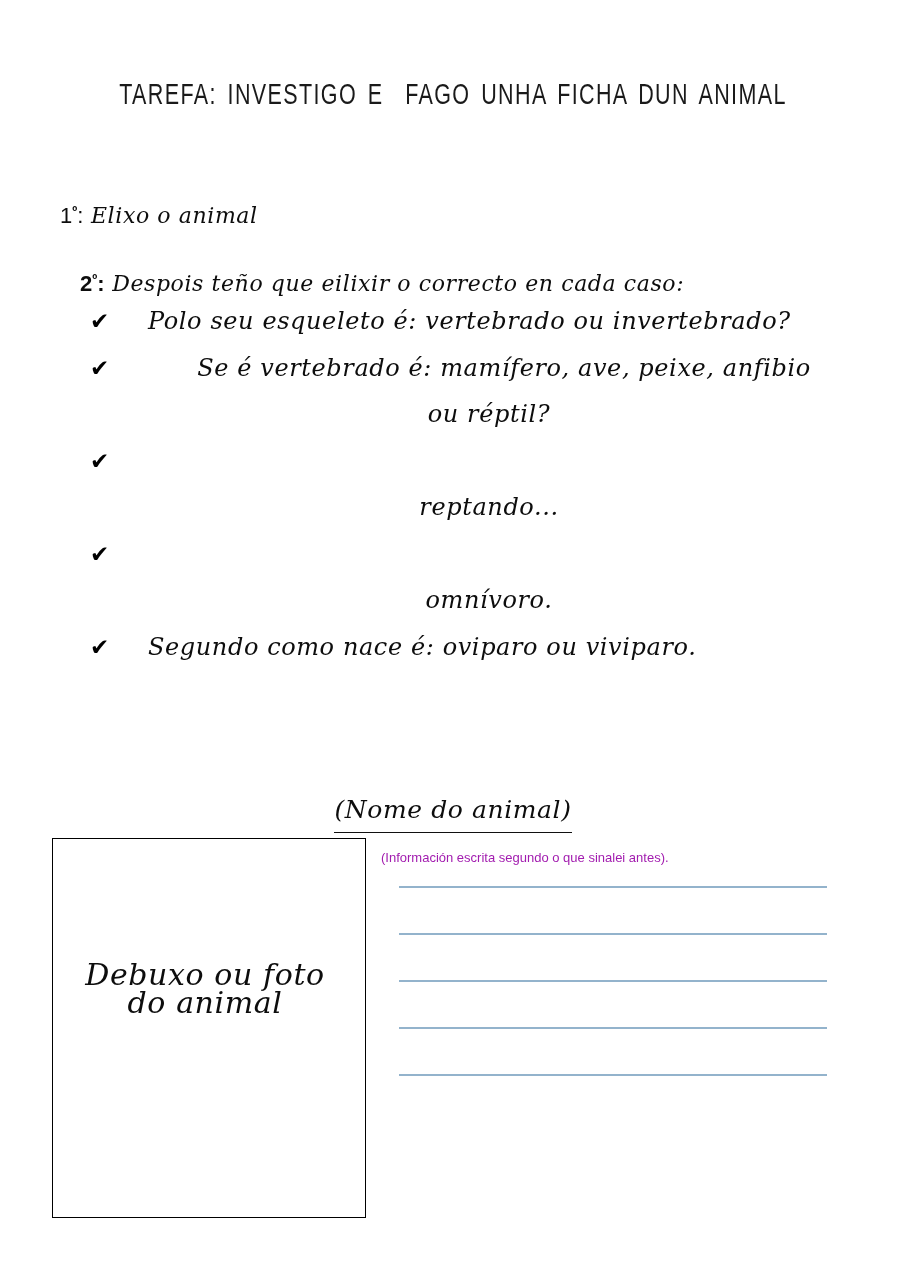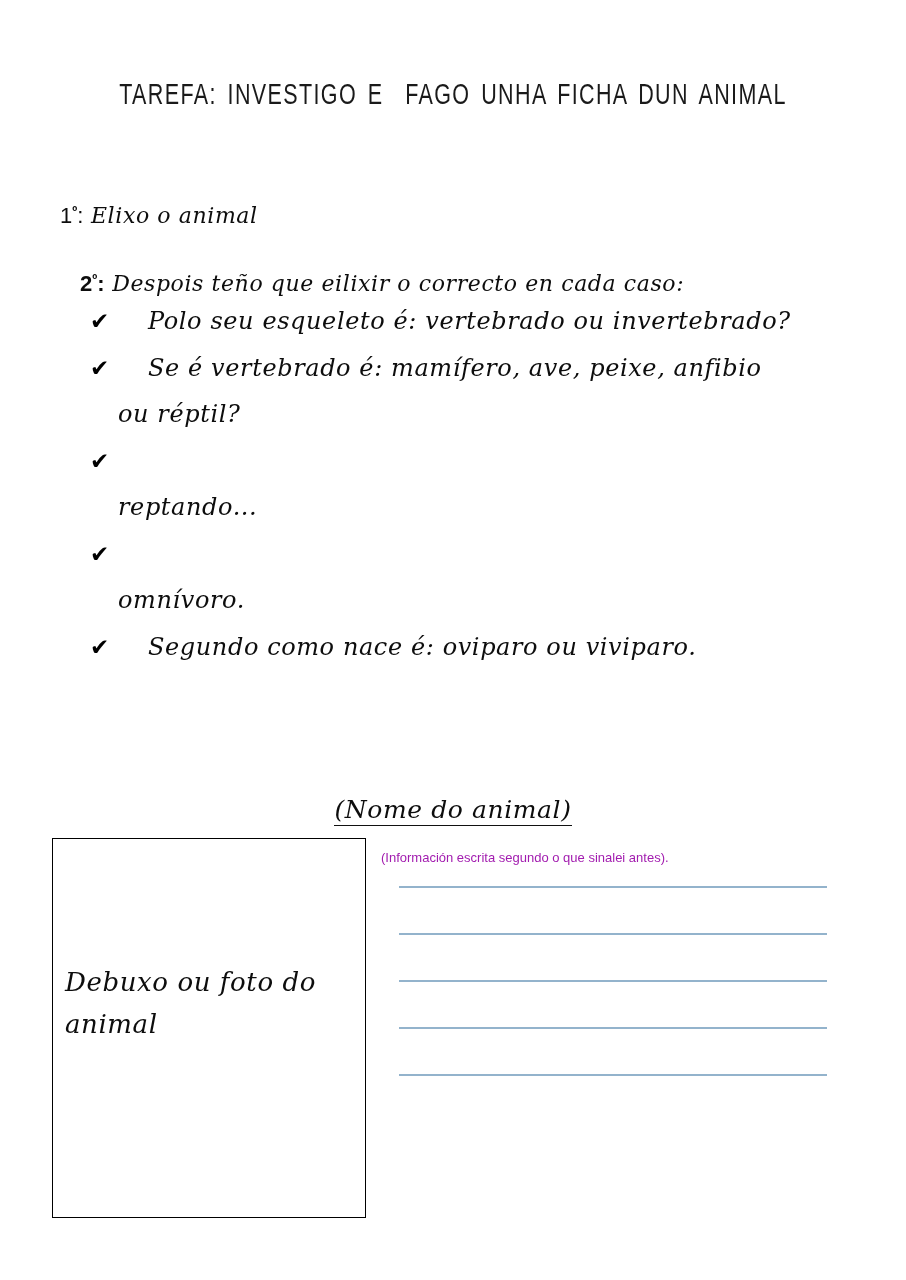--- a/index.html
+++ b/index.html
@@ -101,57 +101,58 @@
     font-family: "DejaVu Sans", sans-serif;
     font-style: normal;
     font-weight: 700;
     font-size: 23px;
     line-height: 46px;
     color: #000;
   }
   .check-text { display: block; }
   
   .check-item.wrapped { padding-left: 58px; }
-  .check-item.wrapped .check-text { text-indent: 0; margin-left: -30px; }
+  .check-item.wrapped .check-text { text-indent: 0; margin-left: -30px; text-align: center; }
   .check-item.wrapped .check-text .first-line { margin-left: 30px; }
 
   
   .animal-name {
     position: absolute;
     left: 0;
     top: 793px;
     width: 906px;
     text-align: center;
     font-size: 25px;
     line-height: 34px;
   }
   .animal-name .u {
     border-bottom: 1.4px solid #111;
-    padding-bottom: 1px;
+    padding-bottom: 8px;
     font-style: italic;
   }
 
   
   .draw-box {
     position: absolute;
     left: 52px;
     top: 838px;
     width: 314px;
     height: 380px;
     border: 1.6px solid #000;
     background: #fff;
     box-sizing: border-box;
   }
   .draw-box-label {
     position: absolute;
     left: 12px;
     top: 122px;
     width: 280px;
-    font-size: 26px;
-    line-height: 42px;
+    font-size: 30px;
+    line-height: 28px;
+    text-align: center;
   }
 
   
   .info-note {
     position: absolute;
     left: 381px;
     top: 848px;
     width: 460px;
     font-family: "Liberation Sans", "DejaVu Sans", sans-serif;
     font-size: 13px;

